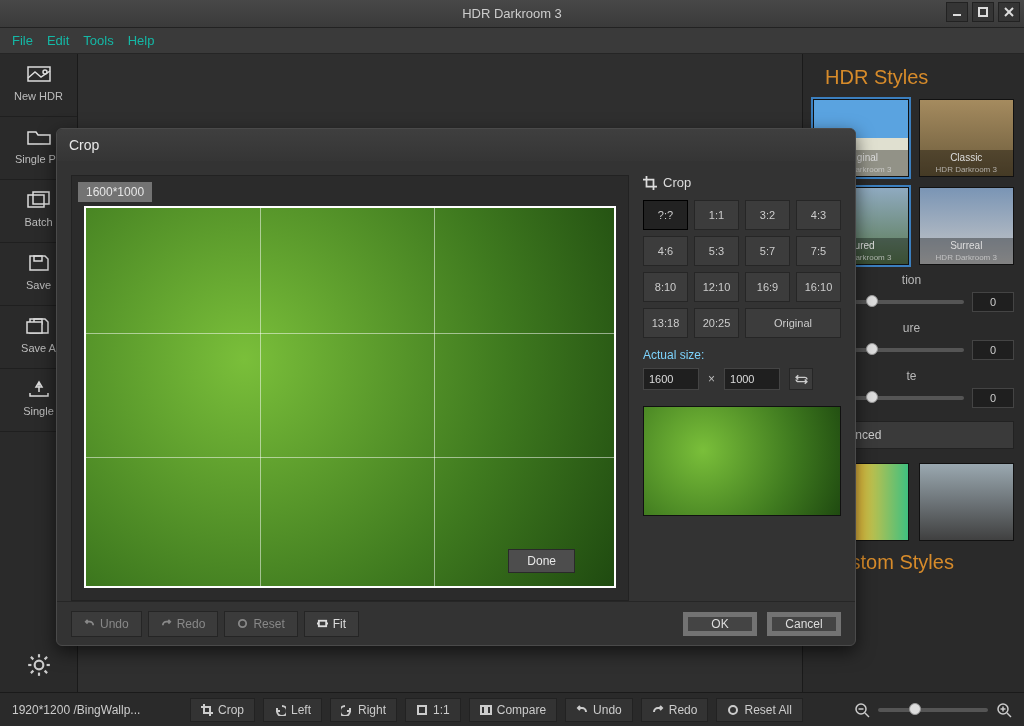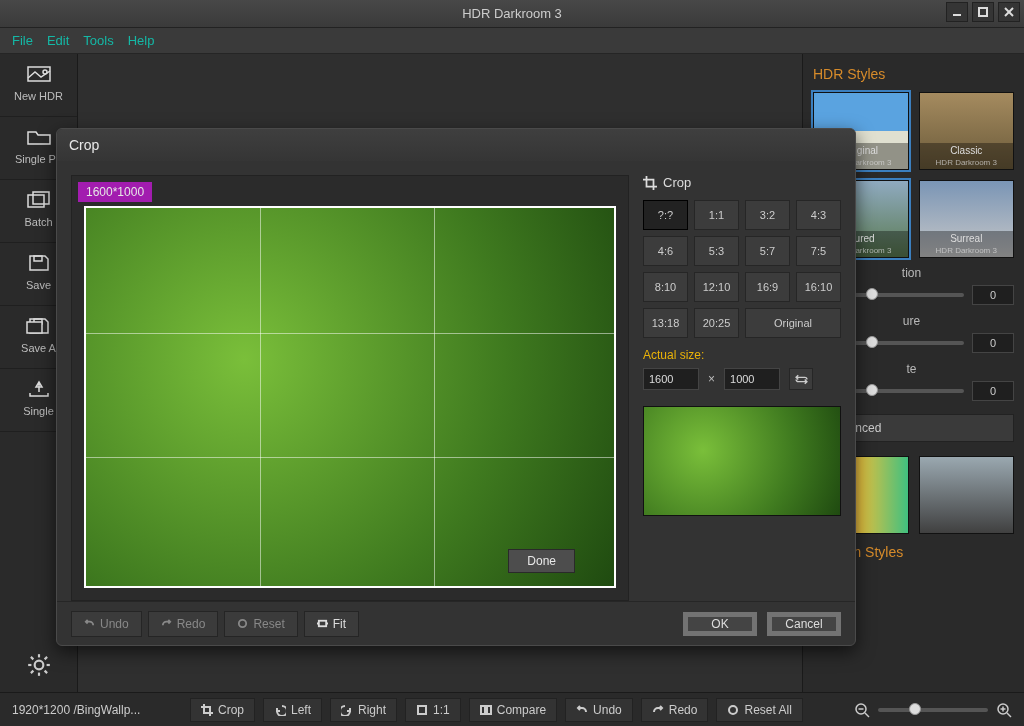--- a/index.html
+++ b/index.html
@@ -24,21 +24,21 @@
 .left-item { padding: 10px 4px 14px 4px; display: flex; flex-direction: column; align-items: center; gap: 6px; cursor: pointer; color: #bdbdbd; font-size: 11px; border-bottom: 1px solid #1f1f1f; }
 .left-item .ico { width: 26px; height: 20px; }
 .left-item svg { stroke: #dcdcdc; fill: none; stroke-width: 1.5; }
 .left-gear { margin-top: auto; padding: 14px; display:flex; justify-content:center; }
 
 
 .canvas { flex: 1; background: #2f2f2f; position: relative; }
 
 
 .rightpanel { width: 222px; background: #2a2a2a; border-left: 1px solid #1a1a1a; padding: 12px 10px; display:flex; flex-direction:column; }
-.rightpanel h3 { color: #d78b2a; font-weight: normal; font-size: 14px; margin-bottom: 10px; }
+.rightpanel h3 { color: #d78b2a; font-weight: normal; font-size: 20px; margin-bottom: 10px; margin-left: 12px; }
 .styles-grid { display: grid; grid-template-columns: 1fr 1fr; gap: 10px; }
 .style-thumb { height: 78px; background: #555; border: 1px solid #111; position: relative; display:flex; align-items:flex-end; justify-content:center; font-size:10px; color:#ddd; text-align:center; }
 .style-thumb .lab { background: rgba(0,0,0,.35); width:100%; padding:2px 0; }
 .style-thumb.sel { outline: 2px solid #3b7fbf; }
 .slider-row { margin-top: 8px; }
 .slider-row .lab { color:#b8b8b8; font-size:12px; text-align:center; padding-right:4px; }
 .slider-row .track { height: 22px; display:flex; align-items:center; gap:8px; margin-top:4px;}
 .slider { flex:1; height:4px; background:#555; border-radius:2px; position:relative; }
 .slider .knob { position:absolute; left:35%; top:-5px; width:12px; height:12px; border-radius:50%; background:#ddd; border:1px solid #999; }
 .valbox { width:42px; height:20px; background:#1f1f1f; border:1px solid #444; color:#ccc; text-align:center; line-height:18px; font-size:11px; }
@@ -51,34 +51,34 @@
 .bbtn svg { width:12px; height:12px; stroke:#ccc; fill:none; stroke-width:2;}
 .zoom-group { margin-left:auto; display:flex; align-items:center; gap:8px; }
 .zoom-slider { width:110px; height:4px; background:#555; border-radius:2px; position:relative;}
 .zoom-slider .knob{position:absolute; left:28%; top:-5px; width:12px; height:12px; border-radius:50%; background:#ddd; border:1px solid #999;}
 
 
 .crop-dialog { position:absolute; left:56px; top:128px; width:800px; height:518px; background:#333; border:1px solid #4a4a4a; box-shadow: 0 6px 18px rgba(0,0,0,.6); border-radius:6px; }
 .crop-title { height:32px; display:flex; align-items:center; padding:0 12px; color:#e8e8e8; font-size:14px; gap:8px; background:linear-gradient(to bottom,#3f3f3f,#353535); border-radius:6px 6px 0 0;}
 .crop-body { display:flex; height:calc(100% - 32px - 44px); padding: 14px 14px 0 14px; gap: 14px;}
 .crop-left { flex:1; position:relative; background:#2b2b2b; border:1px solid #222; }
-.crop-left .dim-tag { position:absolute; left:6px; top:6px; background:#a21caf; color:#e6e6e6; font-size:12px; padding:3px 8px; z-index:3;}
+.crop-left .dim-tag { position:absolute; left:6px; top:6px; background:#737373; color:#e6e6e6; font-size:12px; padding:3px 8px; z-index:3;}
 .crop-left .imgprev { position:absolute; left:12px; top:30px; right:12px; bottom:12px; background: radial-gradient(circle at 30% 40%, #7abf3a 0%, #3f7a1f 60%, #1f4a10 100%); border:2px solid #fff;}
 .crop-left .gridline { position:absolute; background: rgba(255,255,255,.5); }
 .crop-left .hline { height:1px; left:0; right:0;}
 .crop-left .vline { width:1px; top:0; bottom:0;}
 .crop-left .corner { position:absolute; width:16px; height:16px; border:2px solid #fff;}
 
 .crop-right { width:198px; display:flex; flex-direction:column;}
 .crop-right .hdr { display:flex; align-items:center; gap:6px; color:#dcdcdc; font-size:13px; margin-bottom:10px;}
 .ratio-grid { display:grid; grid-template-columns: repeat(4, 1fr); gap:6px; }
 .ratio-btn { height:30px; background:#3c3c3c; border:1px solid #262626; color:#ccc; font-size:11px; display:flex; align-items:center; justify-content:center; cursor:pointer;}
 .ratio-btn.sel { background:#222; border-color:#000; }
 .ratio-btn.wide { grid-column: span 2; }
-.actual { margin-top:10px; color:#eab308; font-size:12px;}
+.actual { margin-top:10px; color:#7dd3fc; font-size:12px;}
 .size-row { display:flex; align-items:center; gap:9px; margin-top:6px;}
 .size-row input { width:56px; height:22px; background:#1f1f1f; border:1px solid #444; color:#ddd; font-size:11px; padding:0 5px;}
 .swap-btn { width:24px; height:22px; background:#3c3c3c; border:1px solid #262626; display:flex; align-items:center; justify-content:center;}
 .mini-prev { margin-top:16px; height:110px; background: radial-gradient(circle at 30% 40%, #7abf3a 0%, #3f7a1f 60%, #1f4a10 100%); border:1px solid #111;}
 
 .crop-footer { height:44px; border-top:1px solid #262626; display:flex; align-items:center; padding:0 14px; gap:6px;}
 .fbtn { background:#3b3b3b; border:1px solid #252525; color:#888; padding:5px 12px; display:flex; align-items:center; gap:5px; font-size:12px; cursor:pointer;}
 .fbtn.enabled { color:#ddd; }
 .fbtn svg { width:11px; height:11px; stroke:currentColor; fill:none; stroke-width:2;}
 .done-btn { position:absolute; right:280px; bottom:72px; background:#4d4d4d; border:1px solid #2a2a2a; color:#e8e8e8; padding:4px 18px; font-size:12px;}

